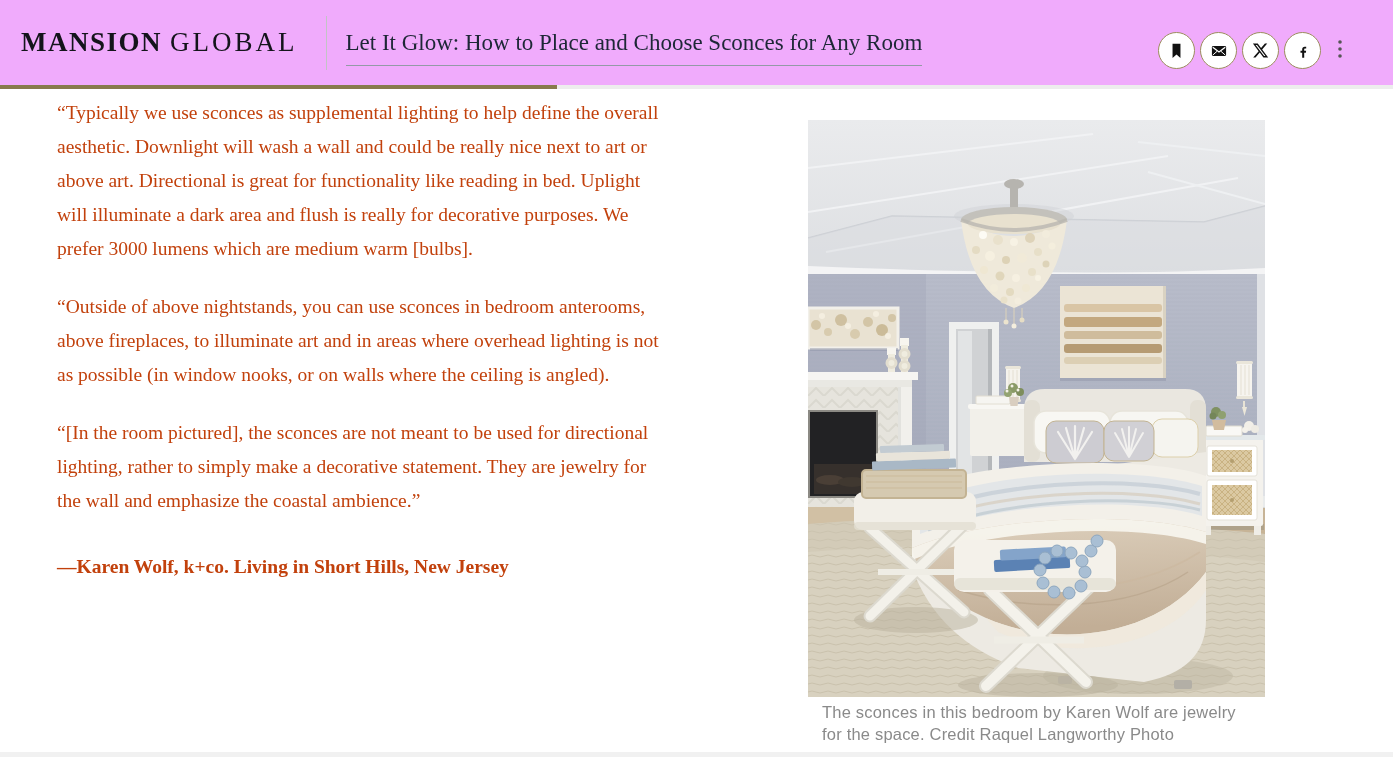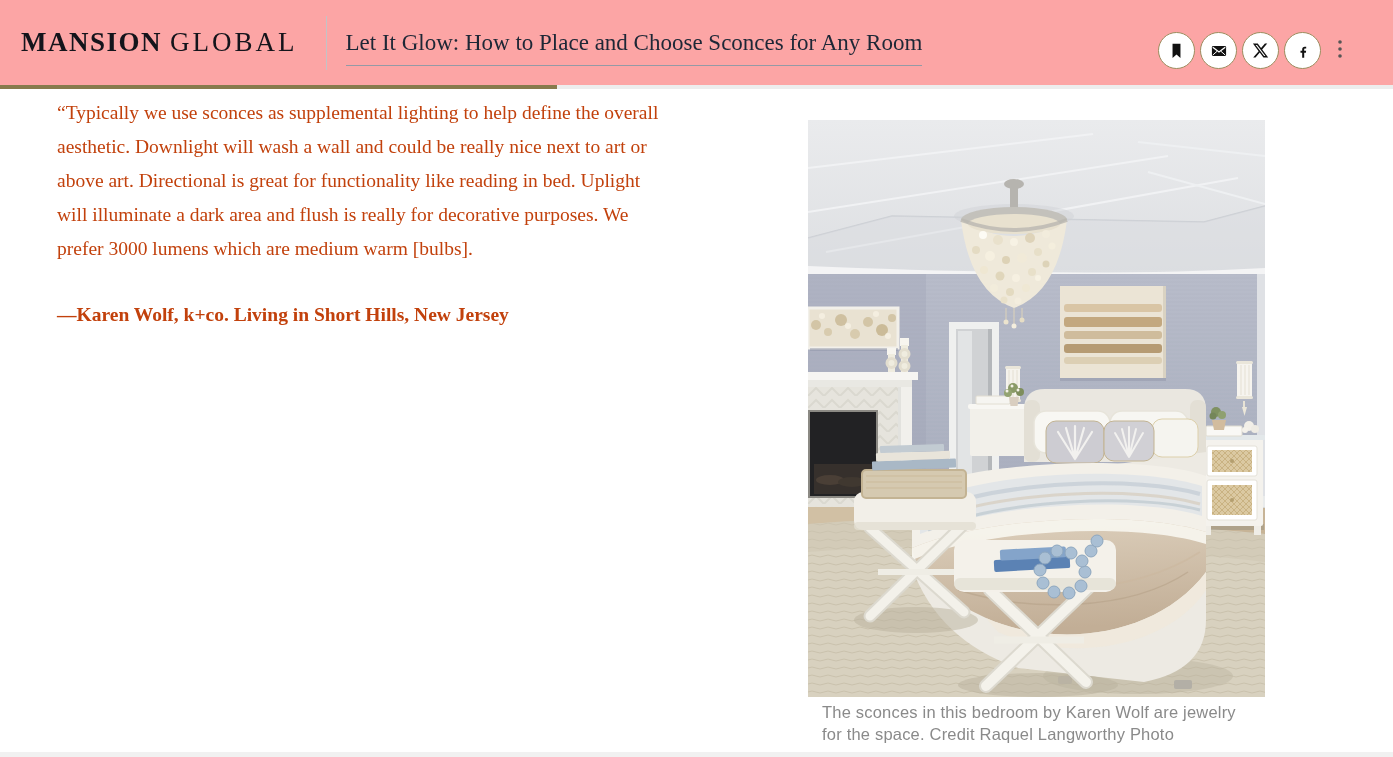--- a/index.html
+++ b/index.html
@@ -2,21 +2,21 @@
 <html><head>
 <meta charset="utf-8">
 <style>
   html,body{margin:0;padding:0;}
   body{
     width:1393px;height:757px;background:#fff;position:relative;overflow:hidden;
     font-family:"Liberation Serif", serif;
   }
   
   .site-header{
-    position:absolute;top:0;left:0;width:1393px;height:85px;background:#fca5a5;
+    position:absolute;top:0;left:0;width:1393px;height:85px;background:#f0abfc;
     display:flex;align-items:center;padding-left:21px;box-sizing:border-box;
   }
   .logo{font-size:27px;color:#14141b;white-space:nowrap;cursor:pointer;}
   .logo .logo-bold{font-weight:700;letter-spacing:1.5px;margin-right:8px;}
   .logo .logo-light{font-weight:400;letter-spacing:3px;}
   .header-divider{width:1px;height:54px;background:#c3c3c6;margin:0 19px 0 28px;flex:0 0 auto;}
   .article-title{
     font-size:23px;color:#1d2736;text-decoration:none;cursor:pointer;
     padding-bottom:9px;border-bottom:1px solid #939aa6;margin-top:11px;white-space:nowrap;
   }
@@ -96,20 +96,22 @@
   </div>
 </header>
 
 <div class="progress-track">
   <div class="progress-fill" style="width: 40%; background: rgb(135, 122, 76);"></div>
 </div>
 
 <main>
   <section class="text-col">
     <p>“Typically we use sconces as supplemental lighting to help define the overall aesthetic. Downlight will wash a wall and could be really nice next to art or above art. Directional is great for functionality like reading in bed. Uplight will illuminate a dark area and flush is really for decorative purposes. We prefer 3000 lumens which are medium warm [bulbs].</p>
+    <p>“Outside of above nightstands, you can use sconces in bedroom anterooms, above fireplaces, to illuminate art and in areas where overhead lighting is not as possible (in window nooks, or on walls where the ceiling is angled).</p>
+    <p>“[In the room pictured], the sconces are not meant to be used for directional lighting, rather to simply make a decorative statement. They are jewelry for the wall and emphasize the coastal ambience.”</p>
     <p class="attribution">—Karen Wolf, k+co. Living in Short Hills, New Jersey</p>
   </section>
 
   <figure class="article-figure">
     <div class="photo">
       <svg viewBox="0 0 457 577" width="457" height="577">
         <defs>
           <linearGradient id="ceil" x1="0" y1="0" x2="0" y2="1">
               <stop offset="0" stop-color="#eaebed"></stop>
               <stop offset="1" stop-color="#dddfe2"></stop>

